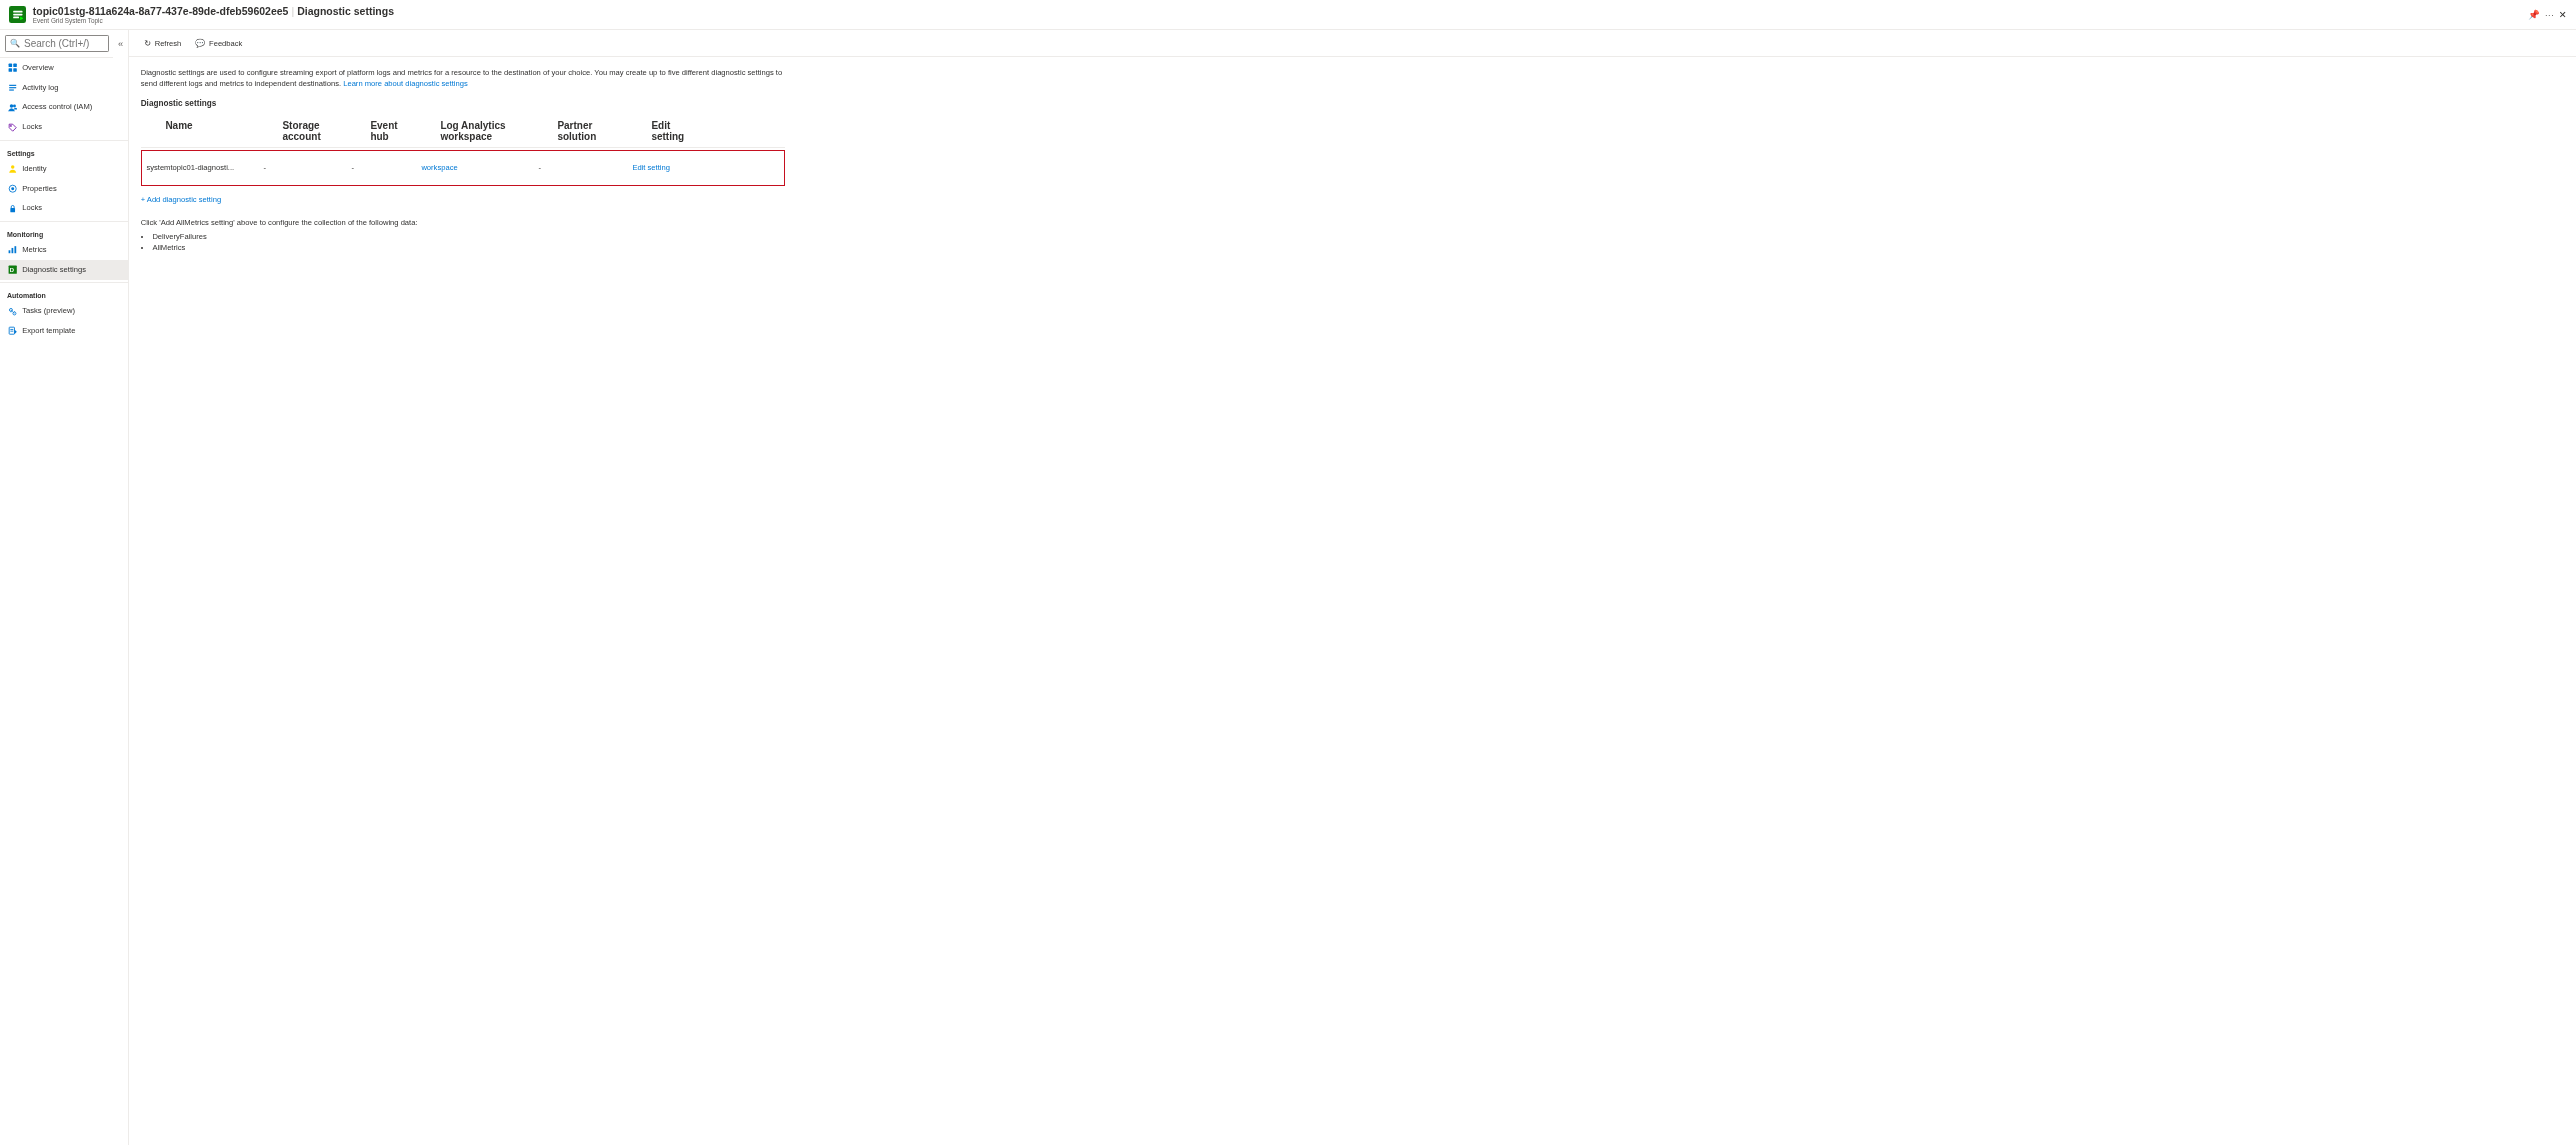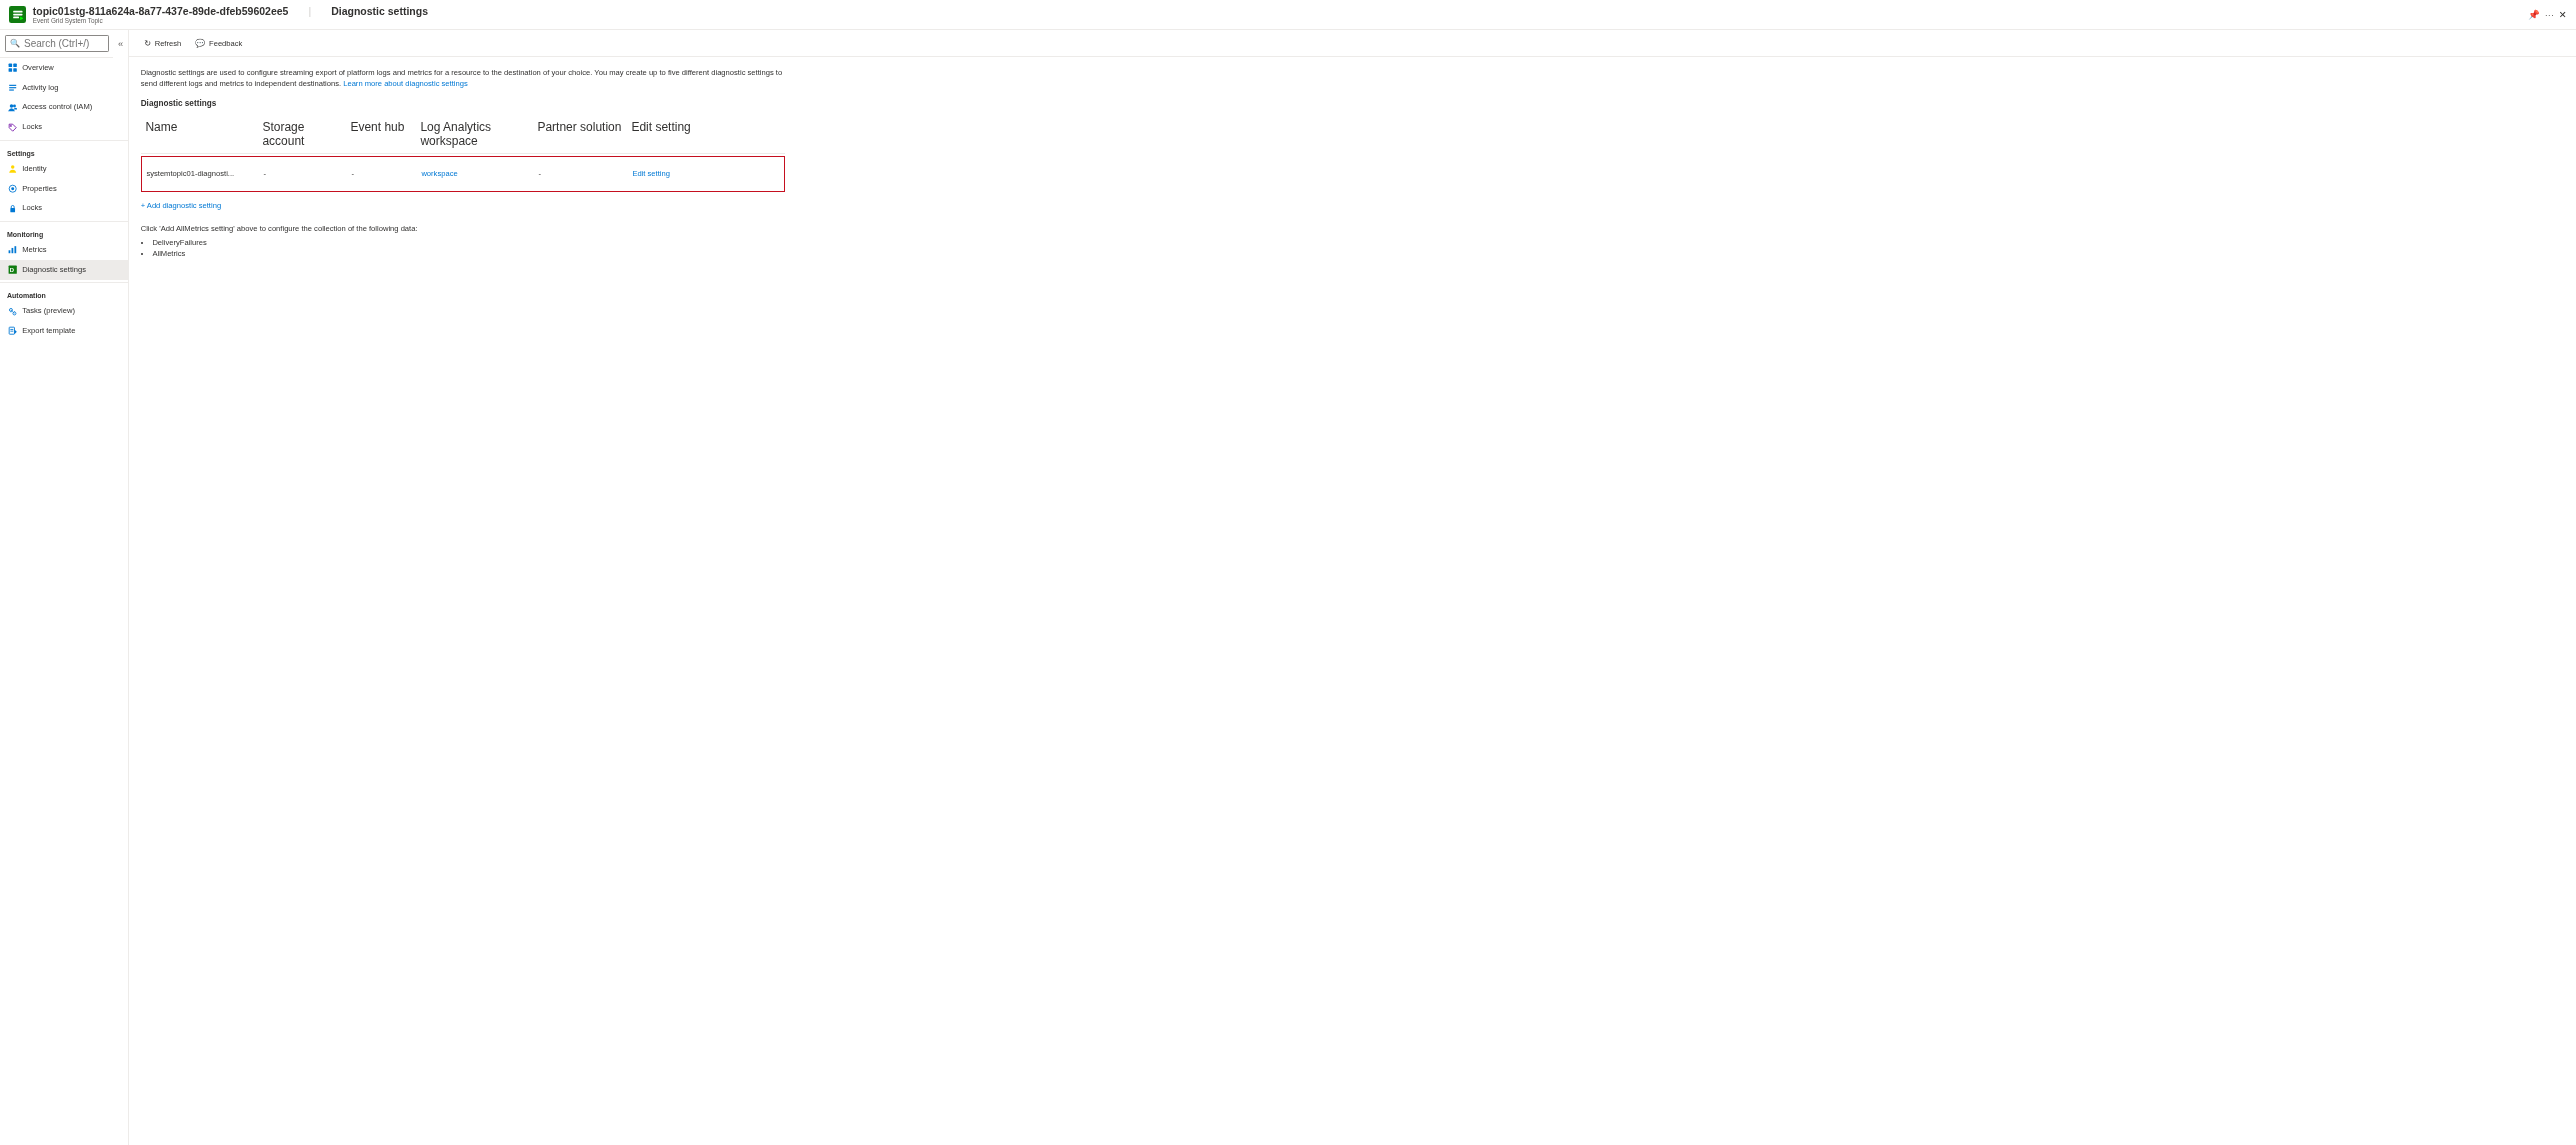--- a/index.html
+++ b/index.html
@@ -5,21 +5,21 @@
     * { box-sizing: border-box; margin: 0; padding: 0; }
     body { font-family: 'Segoe UI', Arial, sans-serif; font-size: 7.6px; color: #323130; background: #fff; overflow: hidden; }
     
     .app-container { display: flex; flex-direction: column; height: 100vh; width: 100%; }
     
     
     .header { display: flex; align-items: center; padding: 4.7px 9.4px; border-bottom: 0.6px solid #edebe9; min-height: 30px; }
     .header-icon { width: 16.4px; height: 16.4px; background: #107c10; border-radius: 2.3px; display: flex; align-items: center; justify-content: center; margin-right: 7px; flex-shrink: 0; }
     .header-icon svg { width: 11.7px; height: 11.7px; }
     .header-title-area { flex: 1; }
-    .header-title { font-size: 10.5px; font-weight: 600; color: #323130; display: flex; gap: 20px; }
+    .header-title { font-size: 10.5px; font-weight: 600; color: #323130; display: flex; gap: 3px; }
     .header-subtitle { font-size: 6.4px; color: #605e5c; }
     .header-actions { display: flex; align-items: center; gap: 4.7px; }
     .header-pin { cursor: pointer; color: #605e5c; font-size: 9.4px; }
     .header-more { cursor: pointer; color: #605e5c; font-size: 9.4px; }
     .header-close { cursor: pointer; color: #323130; font-size: 9.4px; font-weight: 300; }
     .separator-line { color: #d2d0ce; font-weight: 300; }
 
     
     .main-layout { display: flex; flex: 1; overflow: hidden; }
 
@@ -47,21 +47,21 @@
 
     .content-body { padding: 9.4px 11.7px; }
     .description { font-size: 7.6px; color: #323130; line-height: 1.5; margin-bottom: 9.4px; max-width: 644px; }
     .description a { color: #0078d4; text-decoration: none; }
 
     .section-title { font-size: 8.2px; font-weight: 600; margin-bottom: 5.9px; }
 
     
     .table-container { border: none; width: 100%; max-width: 644px; }
     .table-header-row { display: grid; grid-template-columns: 117px 88px 70px 117px 94px 76px; border-bottom: 1.2px solid #edebe9; padding: 3.5px 0; }
-    .table-header-cell { font-size: 12px; font-weight: 400; color: #323130; padding: 2.3px 4.7px; }
+    .table-header-cell { font-size: 10px; font-weight: 700; color: #323130; padding: 2.3px 4.7px; margin-left: 20px; }
     .table-data-row { display: grid; grid-template-columns: 117px 88px 70px 117px 94px 76px; border: 1.2px solid #c50f1f; padding: 9px 0; margin-top: 1.2px; }
     .table-data-cell { font-size: 7.6px; color: #323130; padding: 3.5px 4.7px; }
     .table-data-cell a { color: #0078d4; text-decoration: none; cursor: pointer; }
 
     .add-setting-link { display: inline-flex; align-items: center; gap: 2.3px; color: #0078d4; cursor: pointer; font-size: 7.6px; margin: 7px 0 11.7px 0; padding: 2.3px 0; text-decoration: none; }
 
     .info-text { font-size: 7.6px; color: #323130; margin-bottom: 4.7px; }
     .bullet-list { margin-left: 11.7px; }
     .bullet-list li { font-size: 7.6px; color: #323130; margin-bottom: 2.3px; }
 

